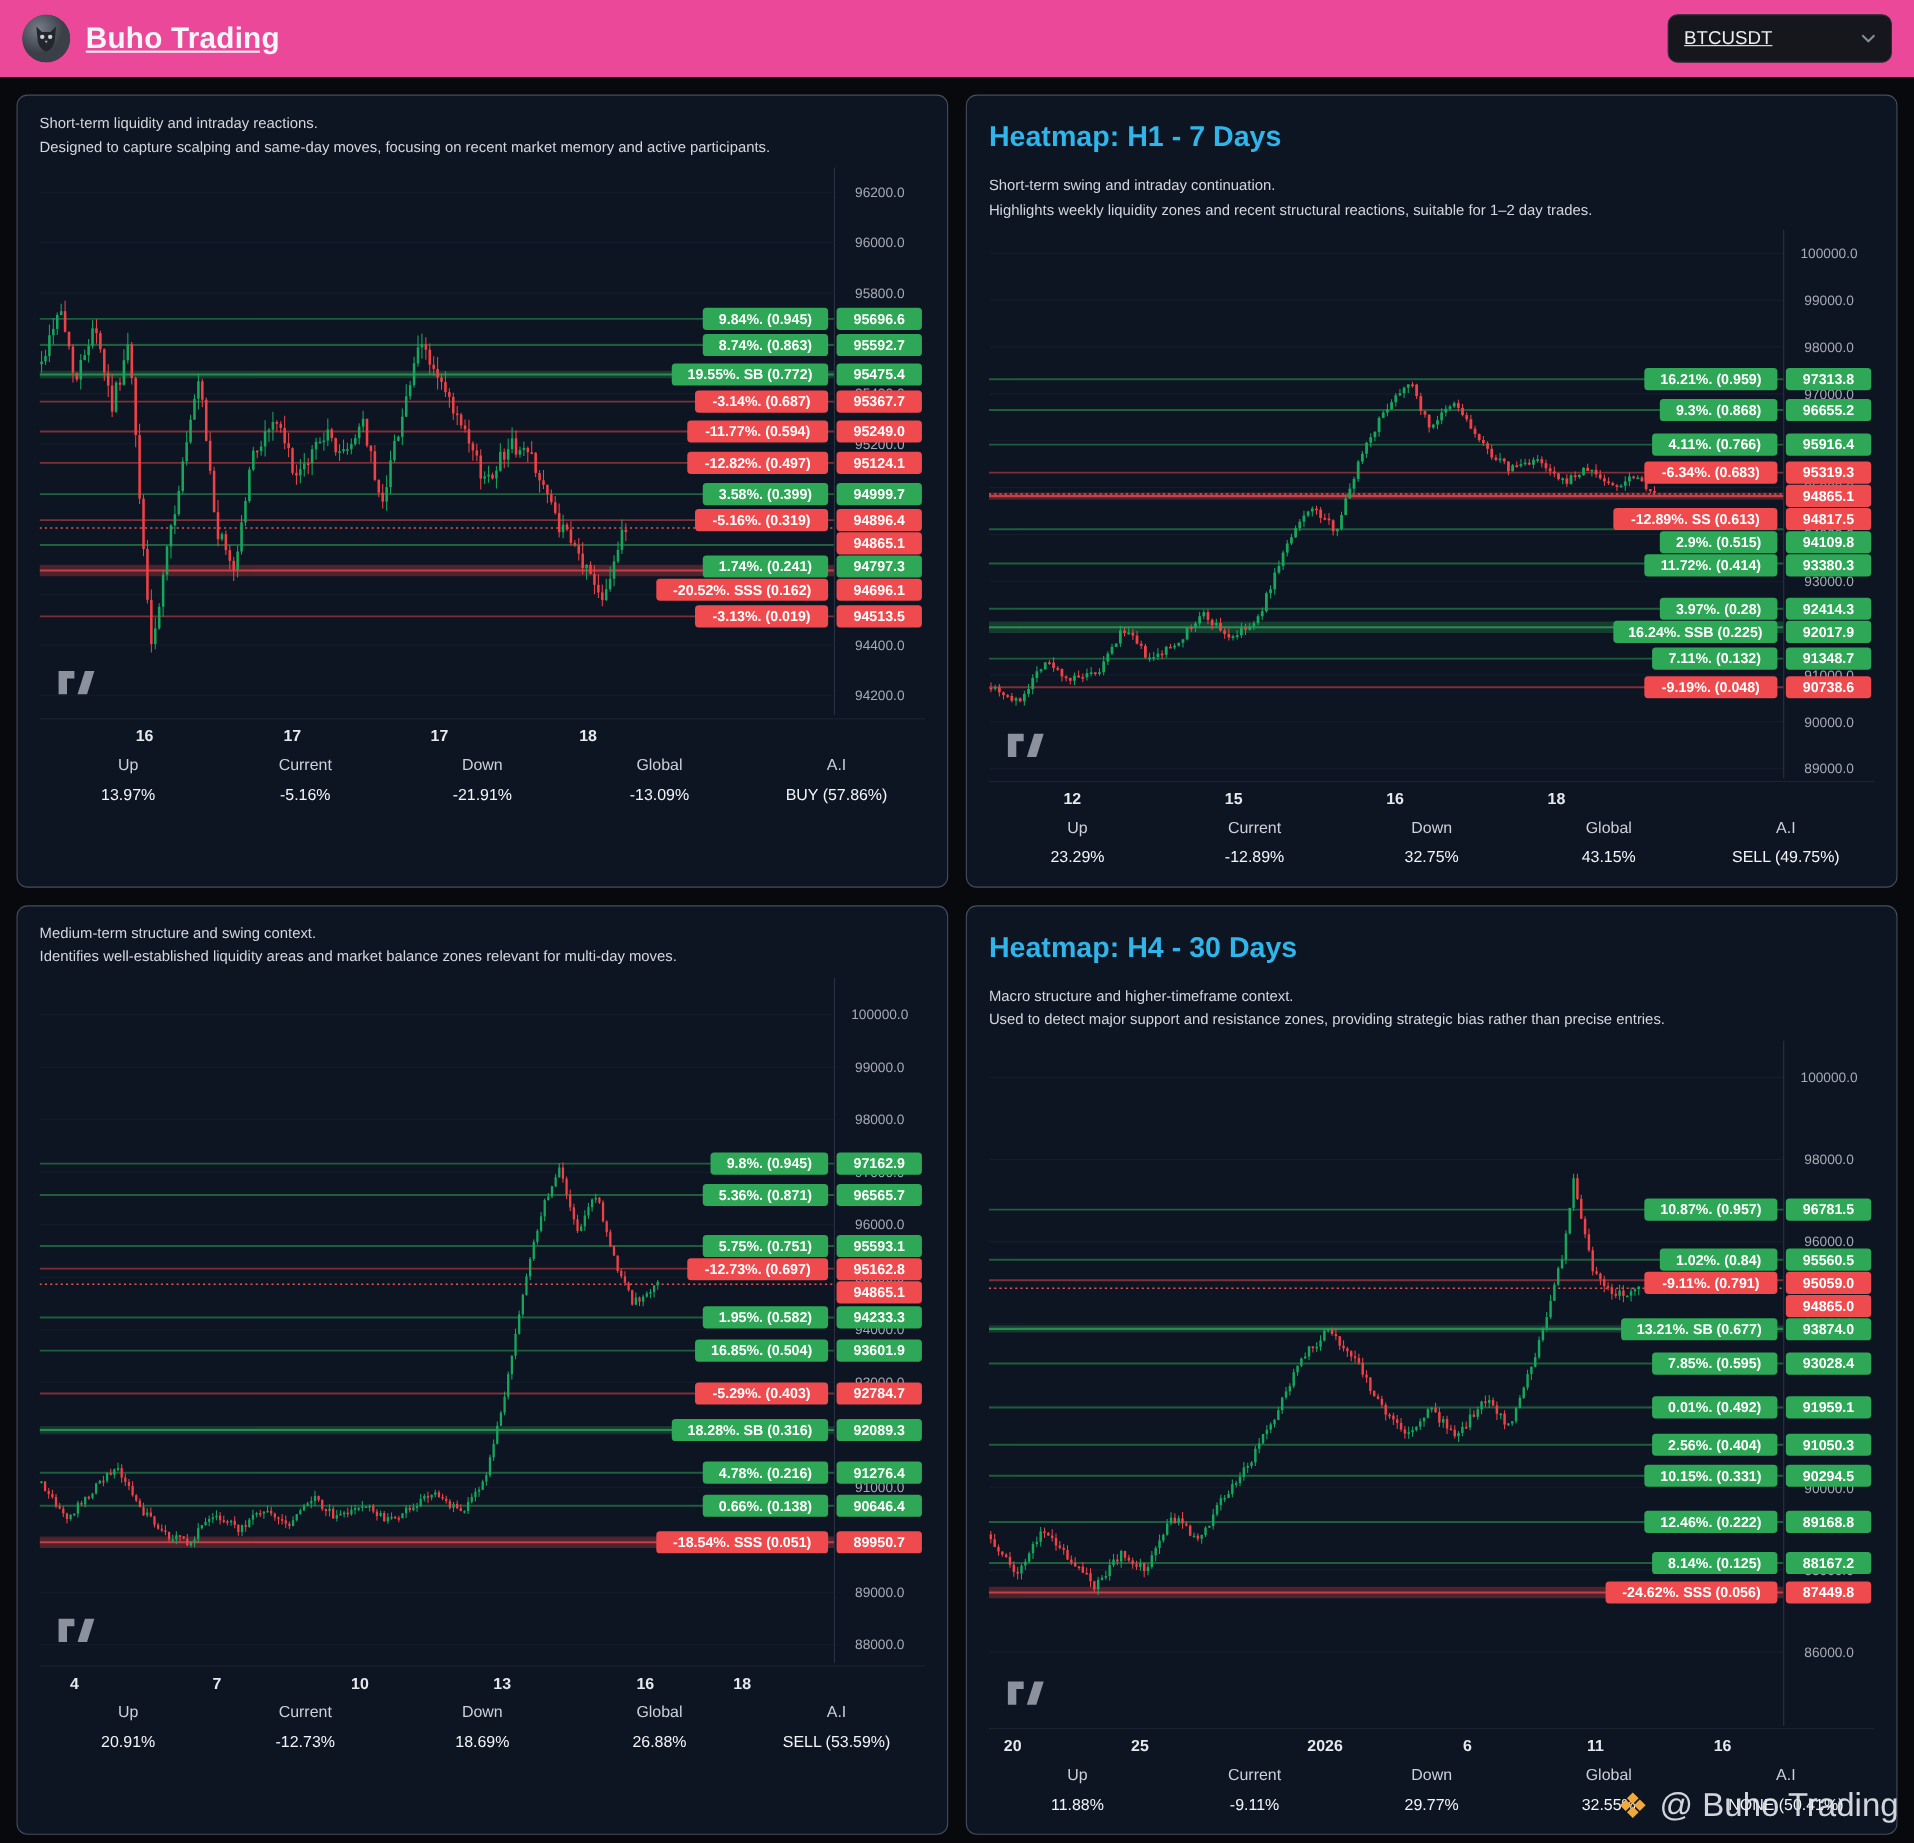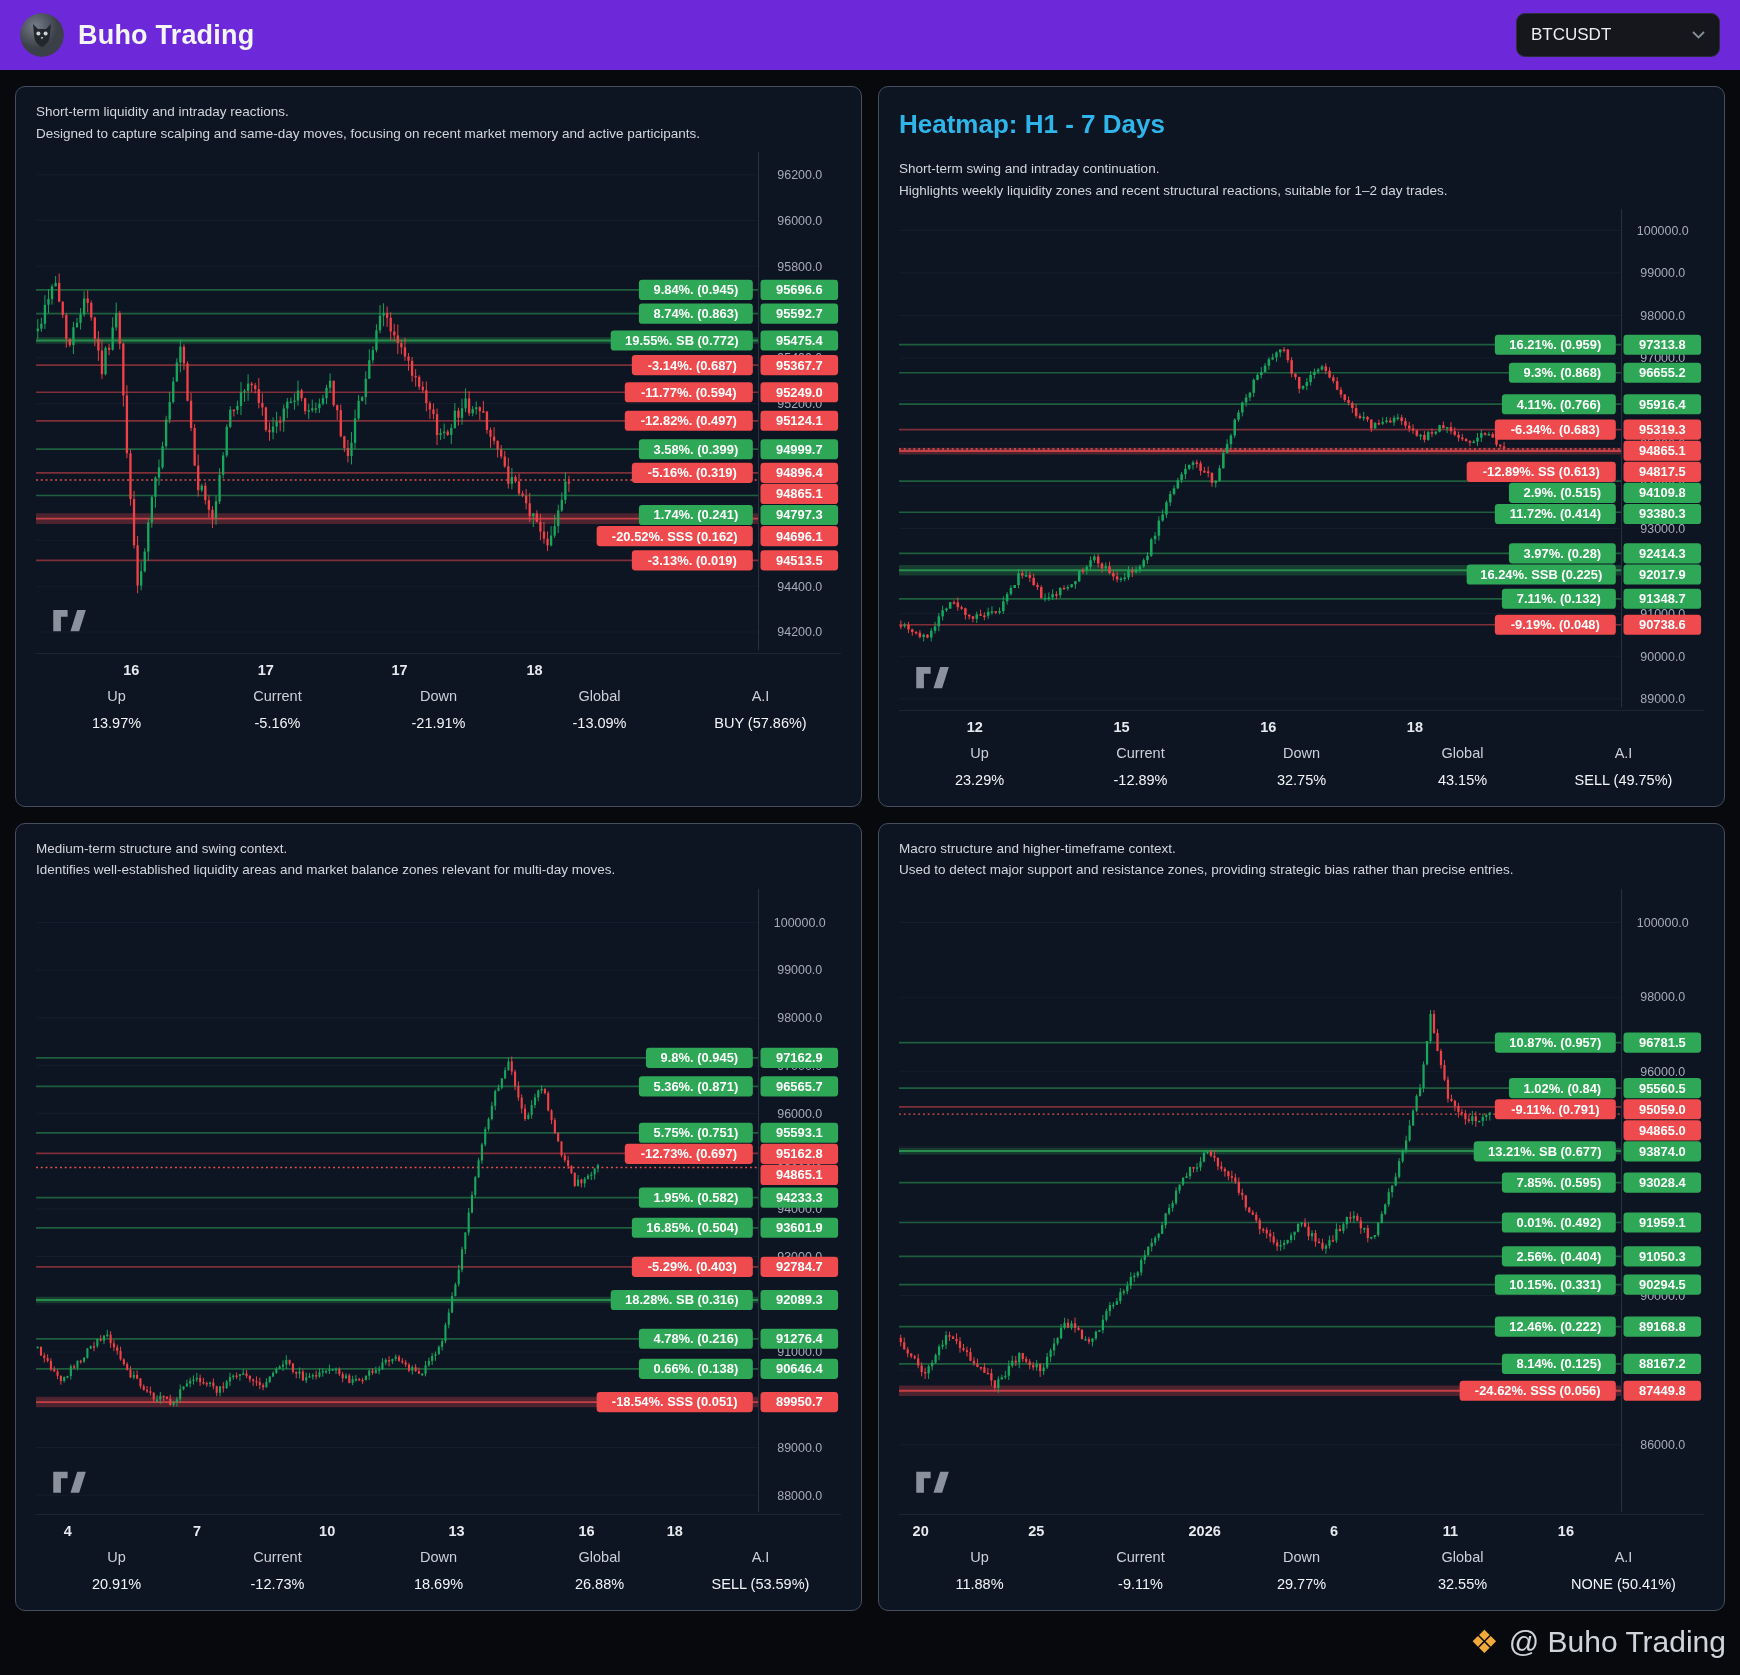--- a/index.html
+++ b/index.html
@@ -1,18 +1,18 @@
 <!DOCTYPE html>
 <html><head>
 <meta charset="utf-8">
 <style>
   html,body{margin:0;padding:0;background:#08090d;width:1740px;height:1675px;overflow:hidden;
     font-family:"Liberation Sans",sans-serif;color:#e8eaee;}
   
-  .topbar{display:flex;align-items:center;height:70px;padding:0 20px;background:#6d28d9;}
+  .topbar{display:flex;align-items:center;height:70px;padding:0 20px;background:#ec4899;text-decoration:underline;}
   .logo-wrap{width:44px;height:44px;border-radius:50%;overflow:hidden;flex:0 0 44px;}
   .brand-title{font-size:27px;font-weight:bold;margin-left:14px;letter-spacing:.2px;color:#f4f5f7;}
   .symbol-select{margin-left:auto;width:204px;box-sizing:border-box;background:#15171d;border:1px solid #2a2e38;
     border-radius:9px;padding:11px 14px;display:flex;align-items:center;justify-content:space-between;
     font-size:17px;color:#eceef2;cursor:pointer;}
   
   .grid{display:grid;grid-template-columns:1fr 1fr;gap:16px;padding:16px 15px;}
   .panel{background:#0d1422;border:1px solid #464d5f;border-radius:10px;padding:14px 20px 8px;position:relative;}
   .panel h2{color:#2fb5ea;font-size:26px;font-weight:bold;margin:8px 0 18px;}
   .desc{color:#d3d6dc;font-size:13.5px;line-height:1.6;margin:0 0 8px;}
@@ -1429,20 +1429,21 @@
           <span class="stat-value">26.88%</span>
         </div>
       <div class="stat">
           <span class="stat-label">A.I</span>
           <span class="stat-value">SELL (53.59%)</span>
         </div>
     </div>
   </section>
 
   <section class="panel">
+    <h2>Heatmap: H4 - 30 Days</h2>
     <p class="desc">
       <span>Macro structure and higher-timeframe context.</span><br>
       <span>Used to detect major support and resistance zones, providing strategic bias rather than precise entries.</span>
     </p>
     <div class="chart-wrap">
         <svg id="chart3" viewBox="0 0 840 650">
           <g>
             <line x1="0" y1="35.02994011976048" x2="754" y2="35.02994011976048" stroke="#151e2e" stroke-width="1"></line>
             <line x1="0" y1="112.874251497006" x2="754" y2="112.874251497006" stroke="#151e2e" stroke-width="1"></line>
             <line x1="0" y1="190.7185628742515" x2="754" y2="190.7185628742515" stroke="#151e2e" stroke-width="1"></line>

